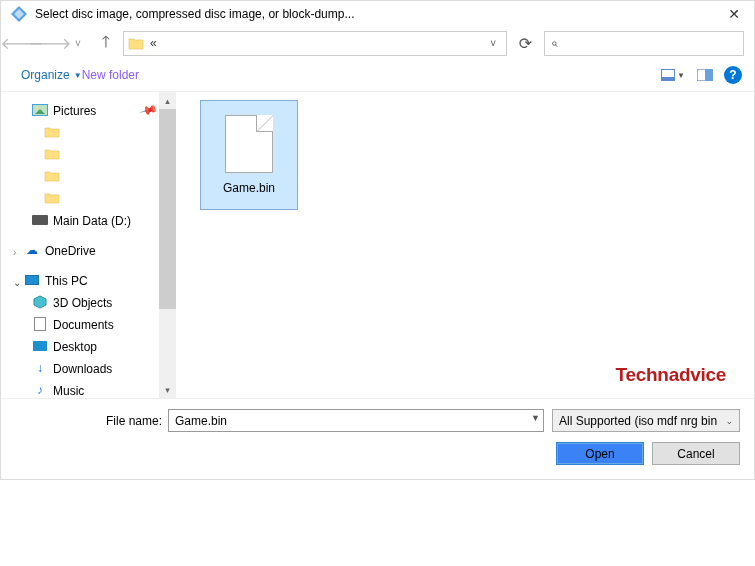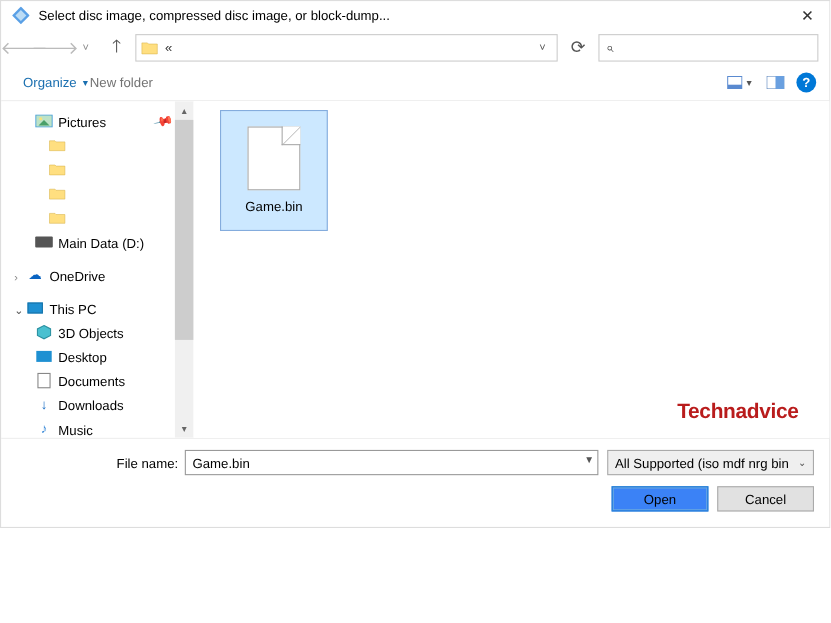--- a/index.html
+++ b/index.html
@@ -16,21 +16,21 @@
 .path { flex: 1; height: 25px; border: 1px solid #ccc; display: flex; align-items: center; padding: 0 4px; background: #fff; }
 .path .folder-icon { width: 16px; height: 14px; margin-right: 6px; }
 .path .crumb { font-size: 12px; color: #333; }
 .path .chev { margin-left: auto; color: #555; font-size: 10px; padding: 0 6px; }
 .refresh { width: 25px; height: 25px; display: flex; align-items: center; justify-content: center; border: 1px solid transparent; color: #555; }
 .search { width: 200px; height: 25px; border: 1px solid #ccc; display: flex; align-items: center; padding: 0 6px; }
 .search .mag { color: #333; font-size: 12px; transform: scaleX(-1); }
 .toolbar { height: 36px; display: flex; align-items: center; padding: 0 12px 0 20px; }
 .toolbar .orglink { color: #1a6fb0; font-size: 12px; display: flex; align-items: center; gap: 4px; }
 .toolbar .orglink .dd { font-size: 8px; }
-.toolbar .nf { color: #737373; font-size: 12px; }
+.toolbar .nf { color: #8b5cf6; font-size: 12px; }
 .toolbar .spacer { flex: 1; }
 .toolbar .viewbtn { width: 22px; height: 18px; display: flex; align-items: center; justify-content: center; margin-left: 6px; }
 .toolbar .viewbtn.dd { width: 30px; gap:2px;}
 .toolbar .help { width: 18px; height: 18px; border-radius: 50%; background: #0078d7; color: #fff; font-size: 12px; font-weight: bold; display: flex; align-items: center; justify-content: center; margin-left: 8px; }
 .body { flex: 1; display: flex; border-top: 1px solid #eee; border-bottom: 1px solid #eee; position: relative; }
 .tree { width: 175px; overflow: hidden; position: relative; padding-top: 4px; }
 .tree-scroll { position:absolute; right:0; top:0; width:17px; height:100%; background:#f0f0f0; }
 .tree-scroll .thumb { position:absolute; left:0; width:17px; background:#cdcdcd; }
 .tree-scroll .arrow { position:absolute; left:0; width:17px; height:17px; display:flex;align-items:center;justify-content:center;font-size:9px;color:#666;}
 .tree .node { height: 22px; display: flex; align-items: flex-end; font-size: 12px; color: #000; padding-left: 12px; }
@@ -187,29 +187,29 @@
       <div class="node indent">
         <span class="ticon">
             <svg width="14" height="14">
               <polygon points="7,1 13,4 13,10 7,13 1,10 1,4" fill="#4ac0d0" stroke="#2a90a0"></polygon>
             </svg>
           </span>
         <span>3D Objects</span>
       </div>
       <div class="node indent">
         <span class="ticon">
+            <span class="docicon"></span>
+          </span>
+        <span>Documents</span>
+      </div>
+      <div class="node indent">
+        <span class="ticon">
             <span style="width:14px;height:10px;background:#1e90d2;"></span>
           </span>
         <span>Desktop</span>
-      </div>
-      <div class="node indent">
-        <span class="ticon">
-            <span class="docicon"></span>
-          </span>
-        <span>Documents</span>
       </div>
       <div class="node indent">
         <span class="ticon downicon">↓</span>
         <span>Downloads</span>
       </div>
       <div class="node indent">
         <span class="ticon note">♪</span>
         <span>Music</span>
       </div>
       <div class="tree-scroll">

